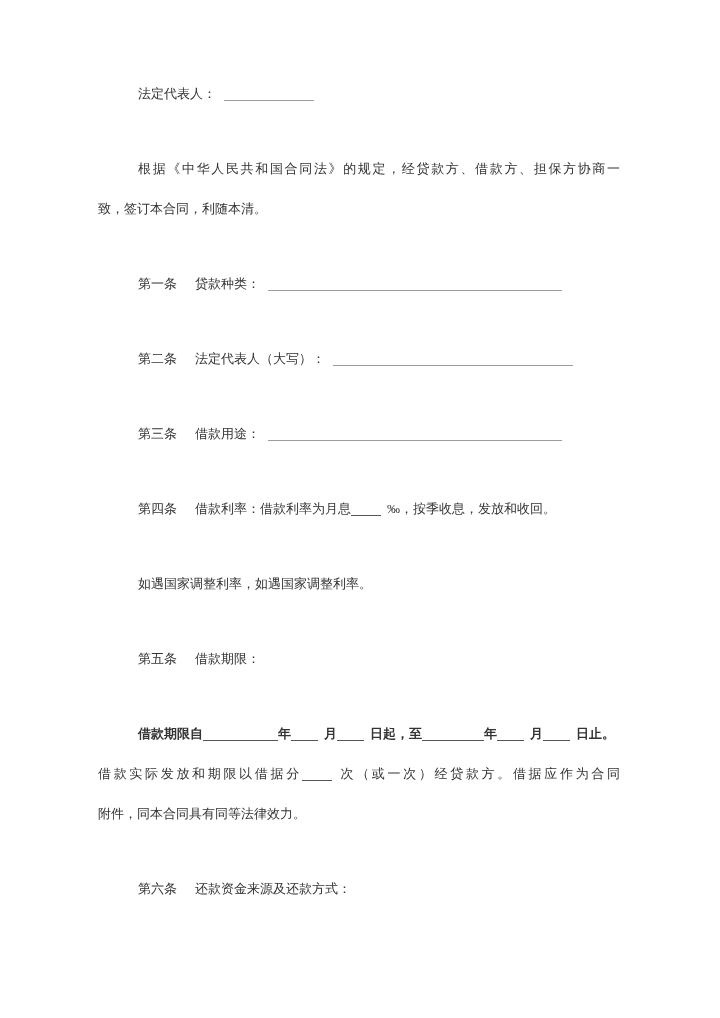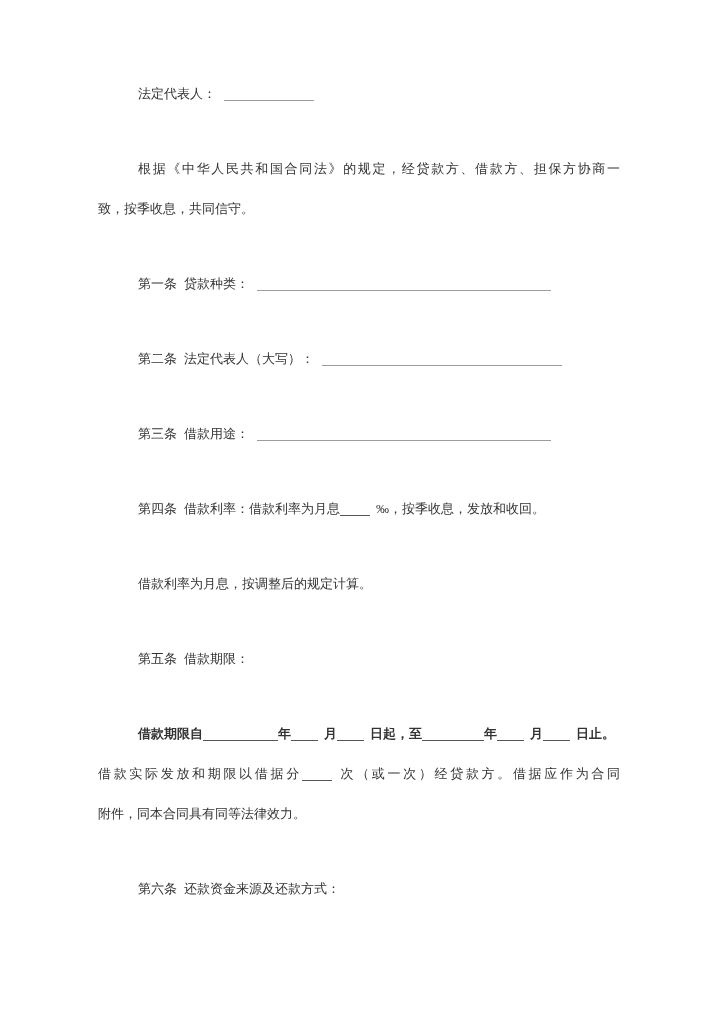--- a/index.html
+++ b/index.html
@@ -11,21 +11,21 @@
     padding:74px 100px 0 98px;
     font-family:"Liberation Serif","DejaVu Serif",serif;
     font-size:13px;
     color:#333333;
     overflow:hidden;
   }
   .para { margin:0 0 35px 0; line-height:40px; }
   .ind  { text-indent:40px; }
   .jfull { text-align:justify; text-align-last:justify;font-family:Liberation Serif, serif; }
   .nowrap { white-space:nowrap;font-weight:bold; }
-  .art-no { margin-right:7px; }
+  .art-no { margin-right:18px; }
   .blank {
     display:inline-block;
     height:15px;
     border-bottom:1px solid #9c9c9c;
     vertical-align:-3px;
   }
   .blank.dark { border-bottom-color:#555555; }
   .w90  { width:90px;  margin-left:8px; }
   .w294 { width:294px; margin-left:8px; }
   .w240 { width:240px; margin-left:8px; }
@@ -39,41 +39,41 @@
 <body>
 
 <div class="page">
 
   <p class="para ind">
     <span>法定代表人：</span><span class="blank w90"></span>
   </p>
 
   <div class="para">
     <div class="ind jfull"><span>根据《中华人民共和国合同法》的规定，经贷款方、借款方、担保方协商一</span></div>
-    <div><span>致，按季收息，共同信守。</span></div>
+    <div><span>致，签订本合同，利随本清。</span></div>
   </div>
 
   <p class="para ind">
     <span class="art-no">第一条</span><span>贷款种类：</span><span class="blank w294"></span>
   </p>
 
   <p class="para ind">
     <span class="art-no">第二条</span><span>法定代表人（大写）：</span><span class="blank w240"></span>
   </p>
 
   <p class="para ind">
     <span class="art-no">第三条</span><span>借款用途：</span><span class="blank w294"></span>
   </p>
 
   <p class="para ind">
     <span class="art-no">第四条</span><span>借款利率：</span><span>借款利率为月息</span><span class="blank dark w30 sp-r"></span><span>‰，按季收息，发放和收回。</span>
   </p>
 
   <p class="para ind">
-    <span>借款利率为月息，按调整后的规定计算。</span>
+    <span>如遇国家调整利率，如遇国家调整利率。</span>
   </p>
 
   <p class="para ind">
     <span class="art-no">第五条</span><span>借款期限：</span>
   </p>
 
   <div class="para">
     <div class="ind nowrap">
       <span>借款期限自</span><span class="blank dark w75"></span><span>年</span><span class="blank dark w27 sp-r"></span><span>月</span><span class="blank dark w27 sp-r"></span><span>日起，至</span><span class="blank dark w62"></span><span>年</span><span class="blank dark w27 sp-r"></span><span>月</span><span class="blank dark w27 sp-r"></span><span>日止。</span>
     </div>

